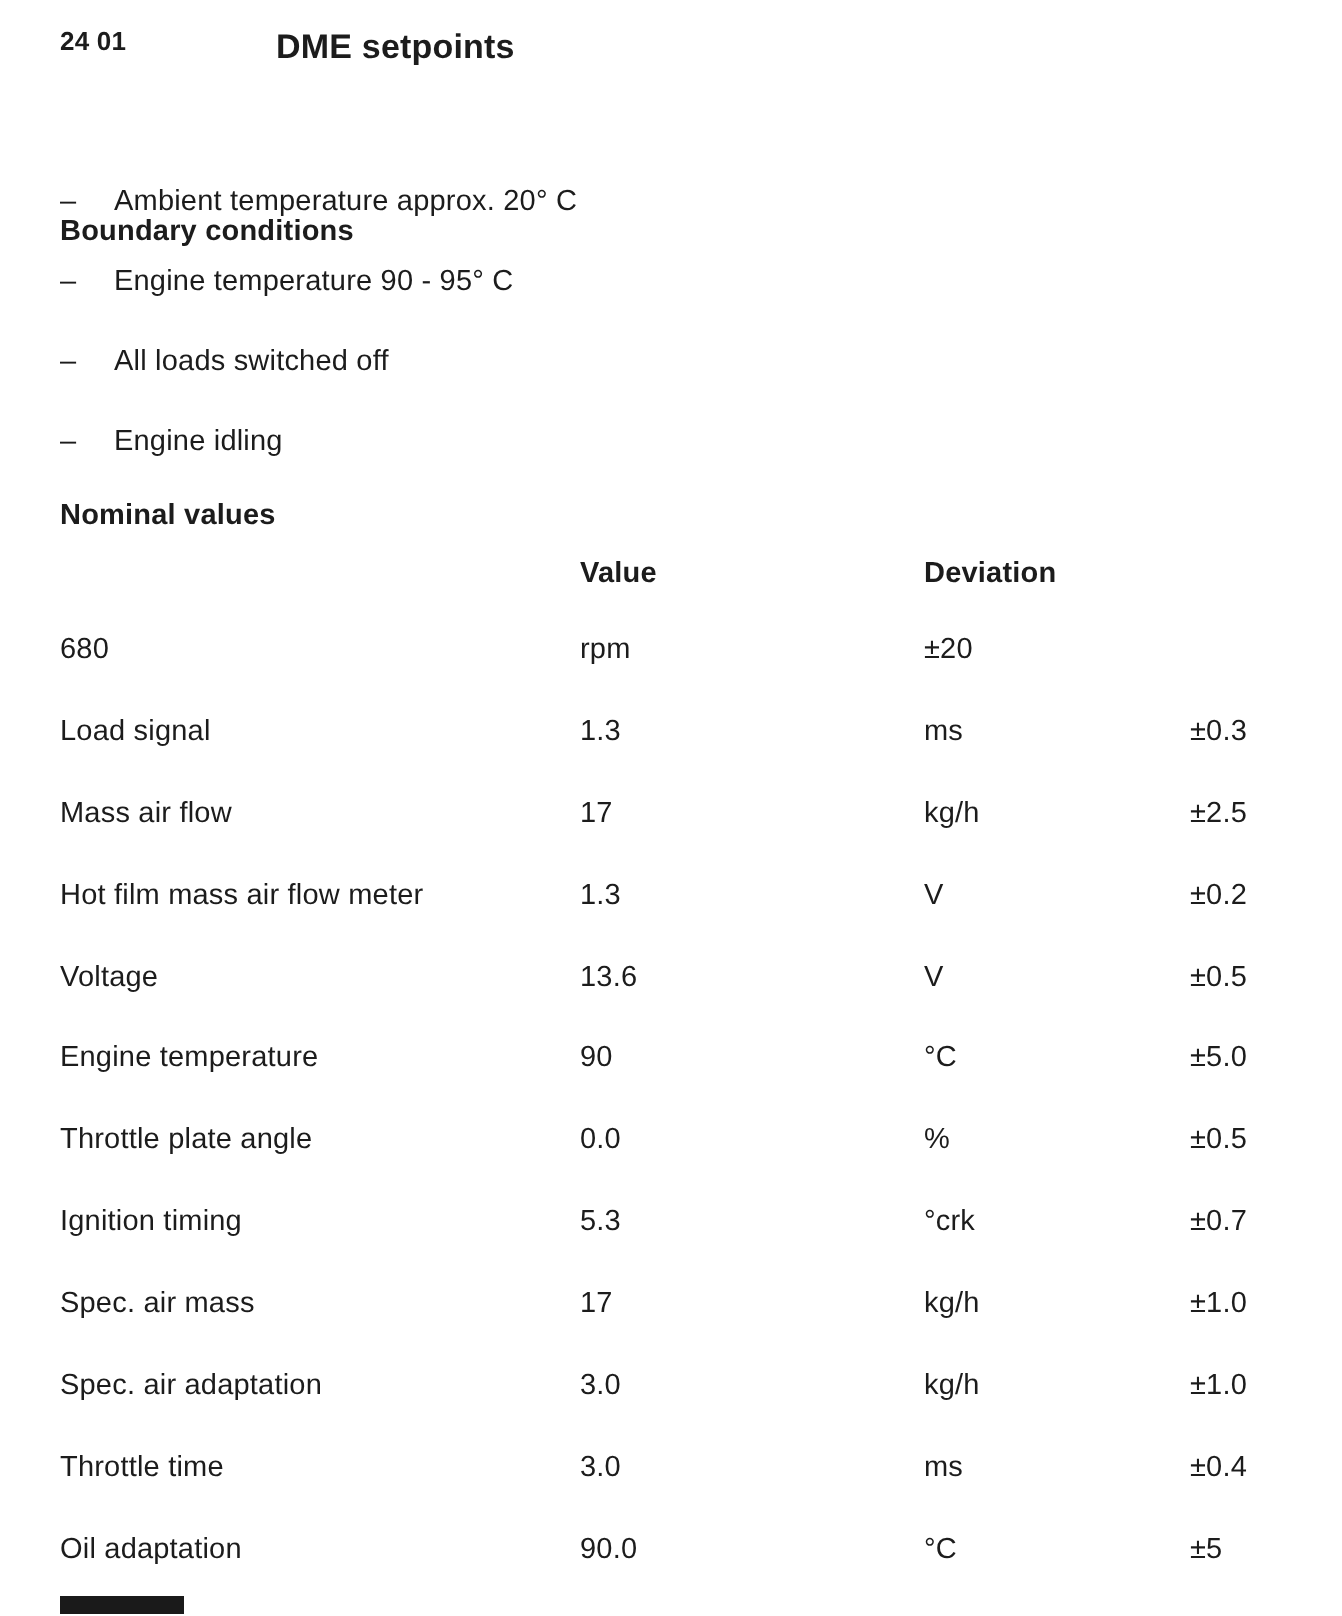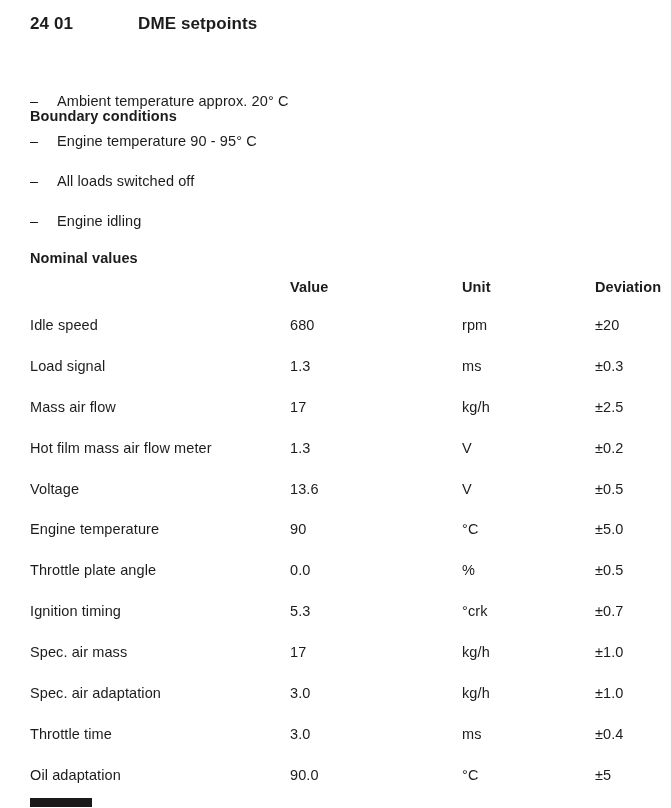--- a/index.html
+++ b/index.html
@@ -9,21 +9,21 @@
     background:#ffffff;
     color:#1c1c1c;
     font-family:"Liberation Sans", "DejaVu Sans", sans-serif;
     font-size:14.5px;
     letter-spacing:0.1px;
     overflow:hidden;
   }
   .abs { position:absolute; line-height:1.15; white-space:pre; }
   .b   { font-weight:bold; }
 
-  .sec-code   { left:30px;  top:14px; font-size:17px; }
+  .sec-code   { left:30px;  top:14px; font-size:13px; }
   .page-title { left:138px; top:14px; font-size:17px; }
 
   .bc-heading { left:30px; top:66px;margin-top:42px; }
 
   .bullet { left:30px; display:flex; }
   .bullet .dash { display:inline-block; width:27px; }
   .bullet.b1 { top:93px; }
   .bullet.b2 { top:133px; }
   .bullet.b3 { top:173px; }
   .bullet.b4 { top:213px; }
@@ -74,26 +74,24 @@
     <span>Engine idling</span>
   </div>
 
   <span class="abs b nv-heading">Nominal values</span>
 
   <div class="nv-table">
 
     <div class="trow thead">
       <span></span>
       <span>Value</span>
-      <span>Unit</span>
       <span>Deviation</span>
     </div>
 
     <div class="trow">
-      <span>Idle speed</span>
       <span>680</span>
       <span>rpm</span>
       <span>±20</span>
     </div>
     <div class="trow">
       <span>Load signal</span>
       <span>1.3</span>
       <span>ms</span>
       <span>±0.3</span>
     </div>

